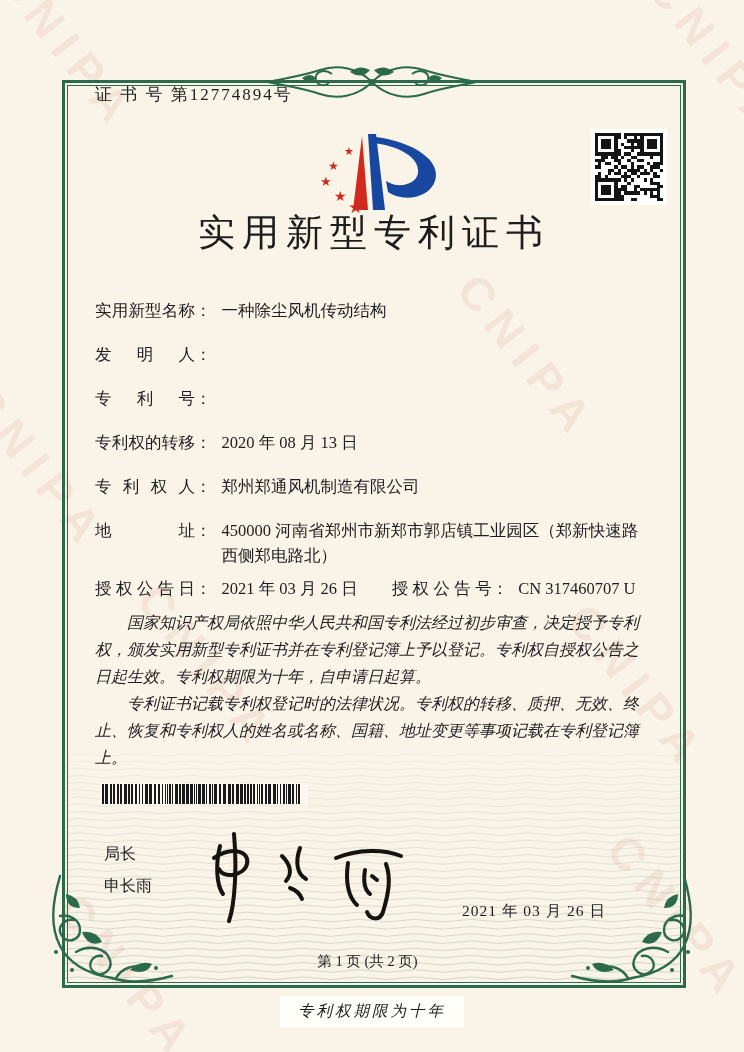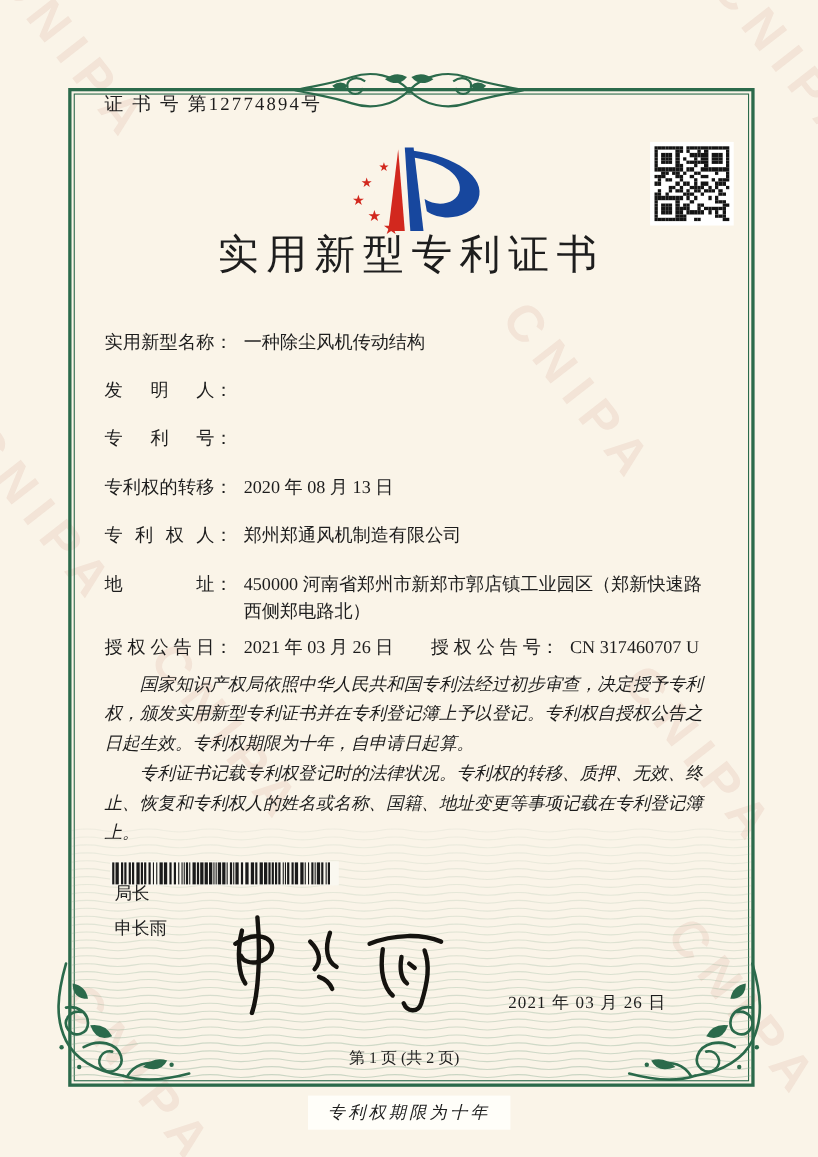--- a/index.html
+++ b/index.html
@@ -44,21 +44,21 @@
   .pair{display:flex}
   .pair2{margin-left:34px}
   .paras{margin-top:8px;font-size:16px;line-height:27px;font-style:italic}
   .paras p{margin:0;text-indent:2em}
   .barcode{
     position:absolute;left:35px;top:700px;width:208px;height:22px;
     background:#faf8f0;display:flex;align-items:stretch;padding:1px 2px;box-sizing:border-box;
   }
   .barcode .bar{background:#1a1a1a}
   .signer{
-    position:absolute;left:39px;top:714px;line-height:32px;font-size:16px;
+    position:absolute;left:39px;top:755px;line-height:32px;font-size:16px;
     font-family:"Liberation Sans","DejaVu Sans",sans-serif;color:#222;
   }
   .sig{position:absolute;left:125px;top:745px}
   .sign-date{position:absolute;left:397px;top:818px;font-size:15.5px;letter-spacing:1px}
   .page-no{position:absolute;left:0;right:13px;top:869px;text-align:center;font-size:14.5px}
   .fl-top{position:absolute;left:50%;top:56px;transform:translateX(-50%)}
   .fl-bl{position:absolute;left:46px;top:874px}
   .fl-br{position:absolute;right:46px;top:874px;transform:scaleX(-1)}
   .note{
     position:absolute;left:50%;top:996px;transform:translateX(-50%);

